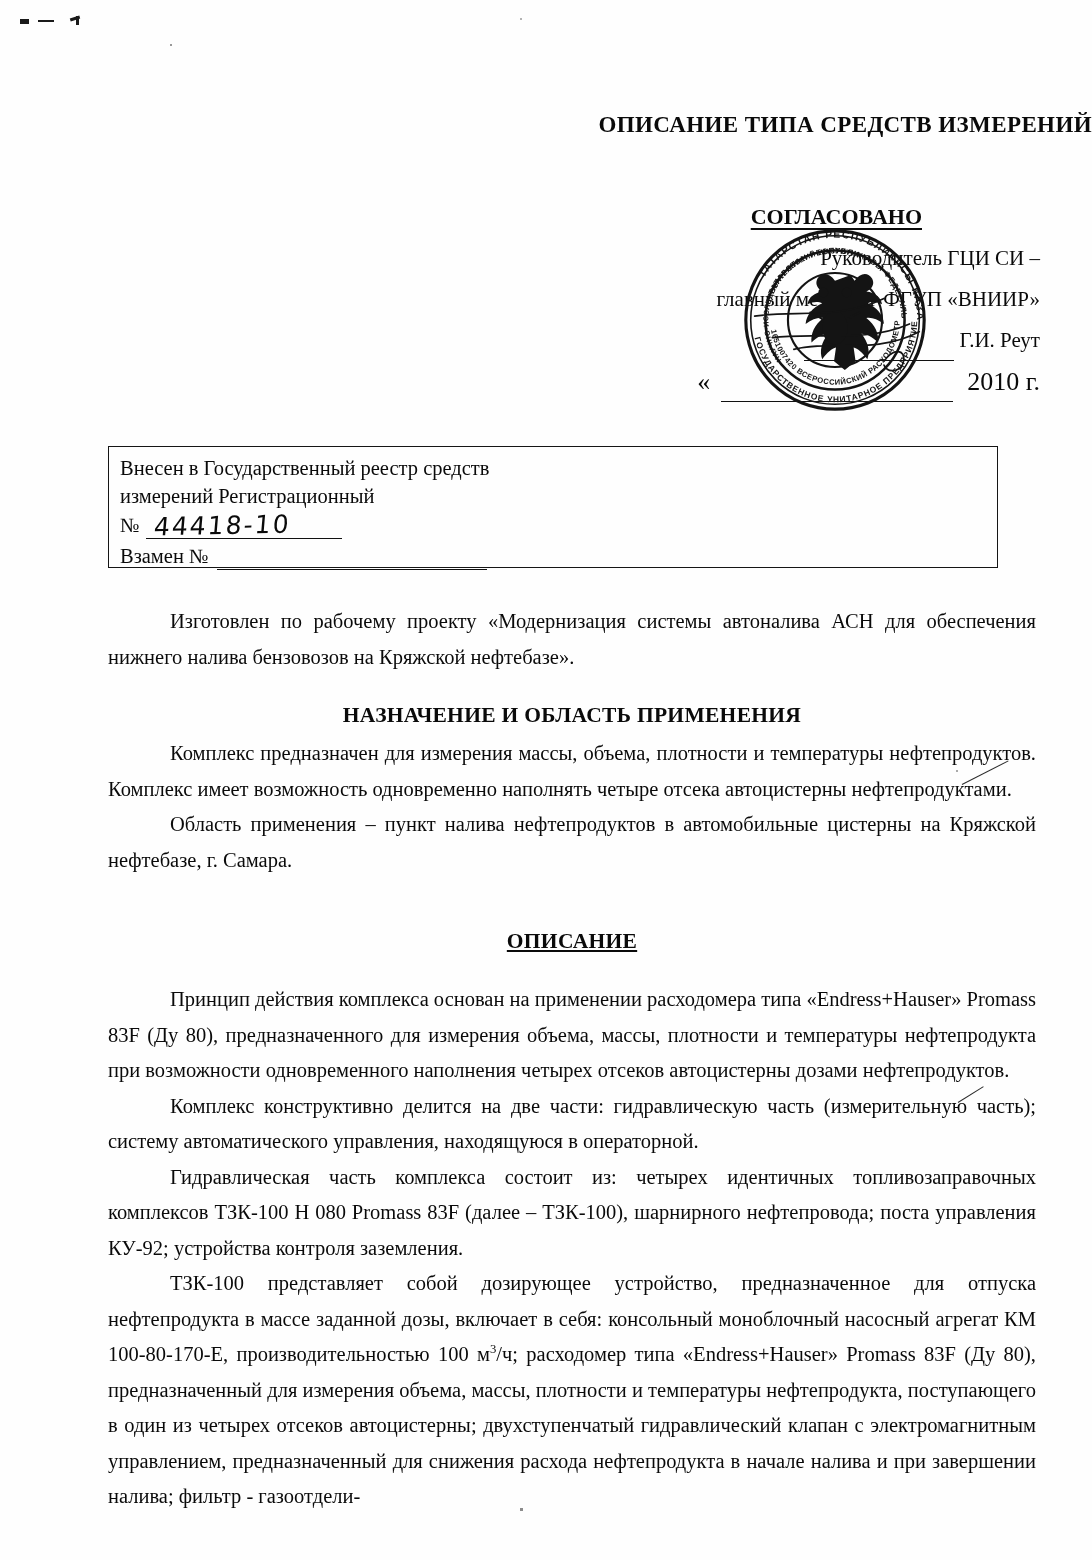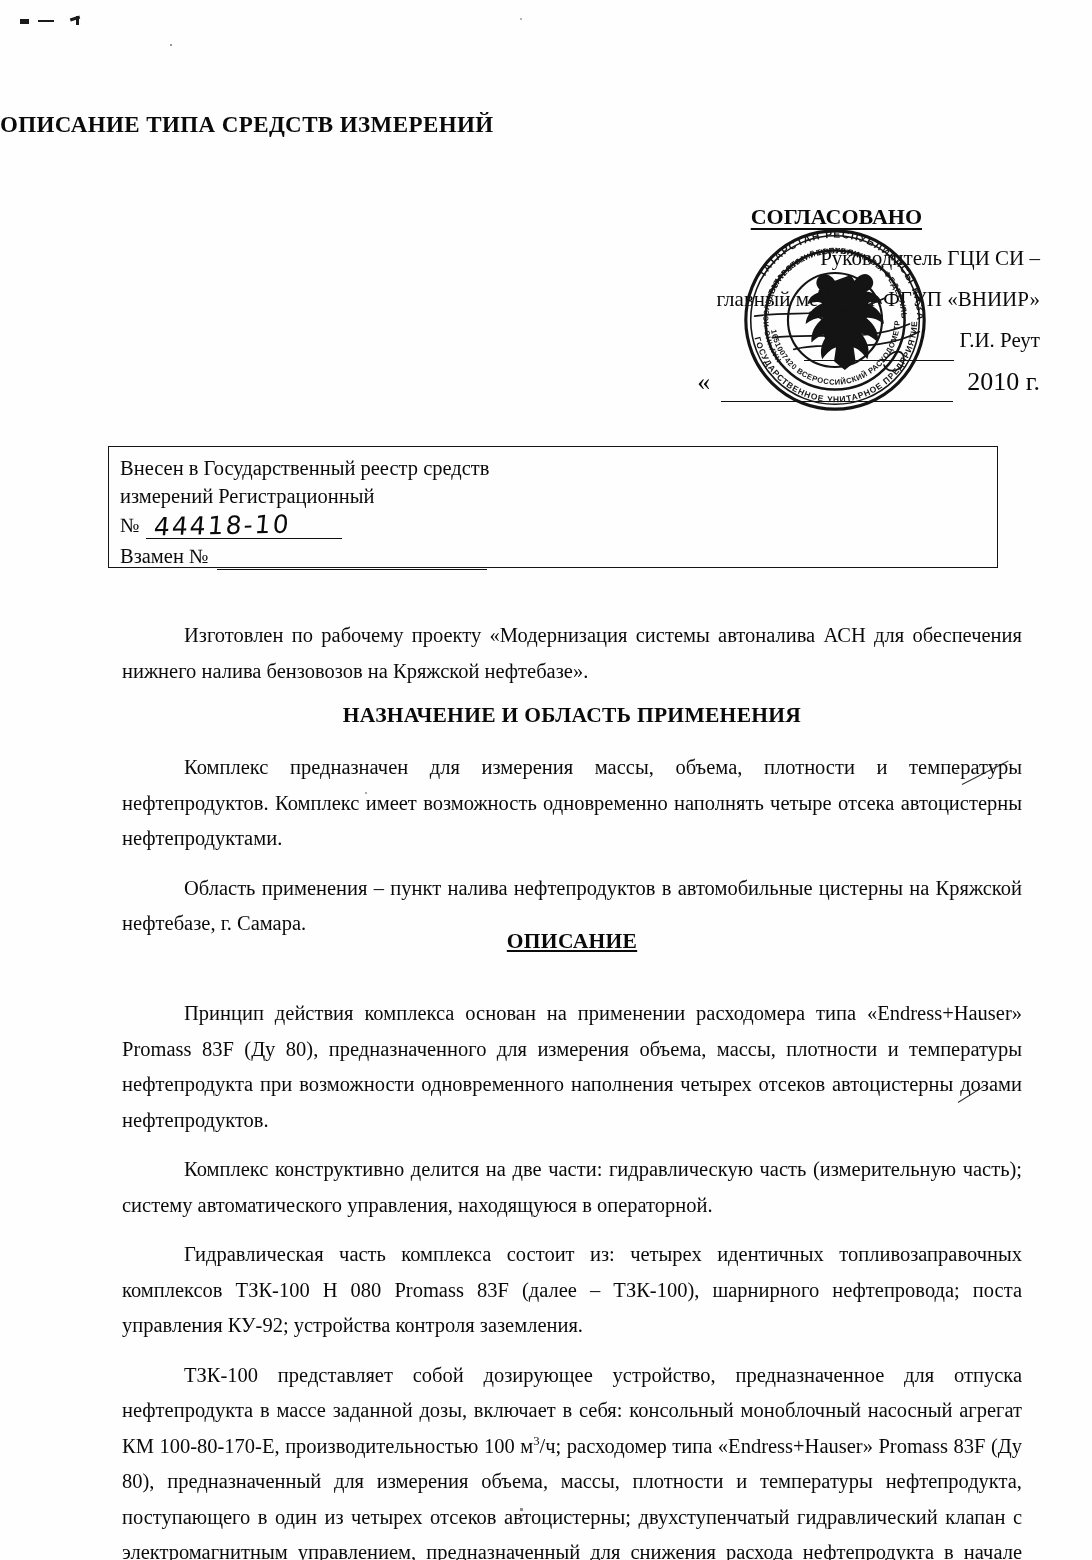--- a/index.html
+++ b/index.html
@@ -46,21 +46,21 @@
   }
   .scratch-1 { left: 962px; top: 784px; width: 52px; transform: rotate(-27deg); }
   .scratch-2 { left: 958px; top: 1102px; width: 30px; transform: rotate(-32deg); }
 
   
   .doc-title {
     position: absolute;
     left: 0;
     right: 0;
     top: 112px;
-    text-align: left;
+    text-align: right;
     font-size: 23px;
     font-weight: bold;
     letter-spacing: 0.4px;
   }
 
   
   .approval {
     position: absolute;
     left: 600px;
     top: 196px;
@@ -160,21 +160,21 @@
 
   
   .body-text {
     position: absolute;
     left: 108px;
     width: 928px;
     font-size: 20.5px;
     line-height: 35.5px;
     text-align: justify;
   }
-  .para { margin: 14px; text-indent: 62px; }
+  .para { margin: 0; text-indent: 62px; }
 
   .section-heading {
     text-align: center;
     font-weight: bold;
     font-size: 21.5px;
     letter-spacing: 0.3px;
   }
 
   .blk-intro    { top: 604px; }
   .blk-purpose-h{ top: 698px; left: 108px; width: 928px; }

